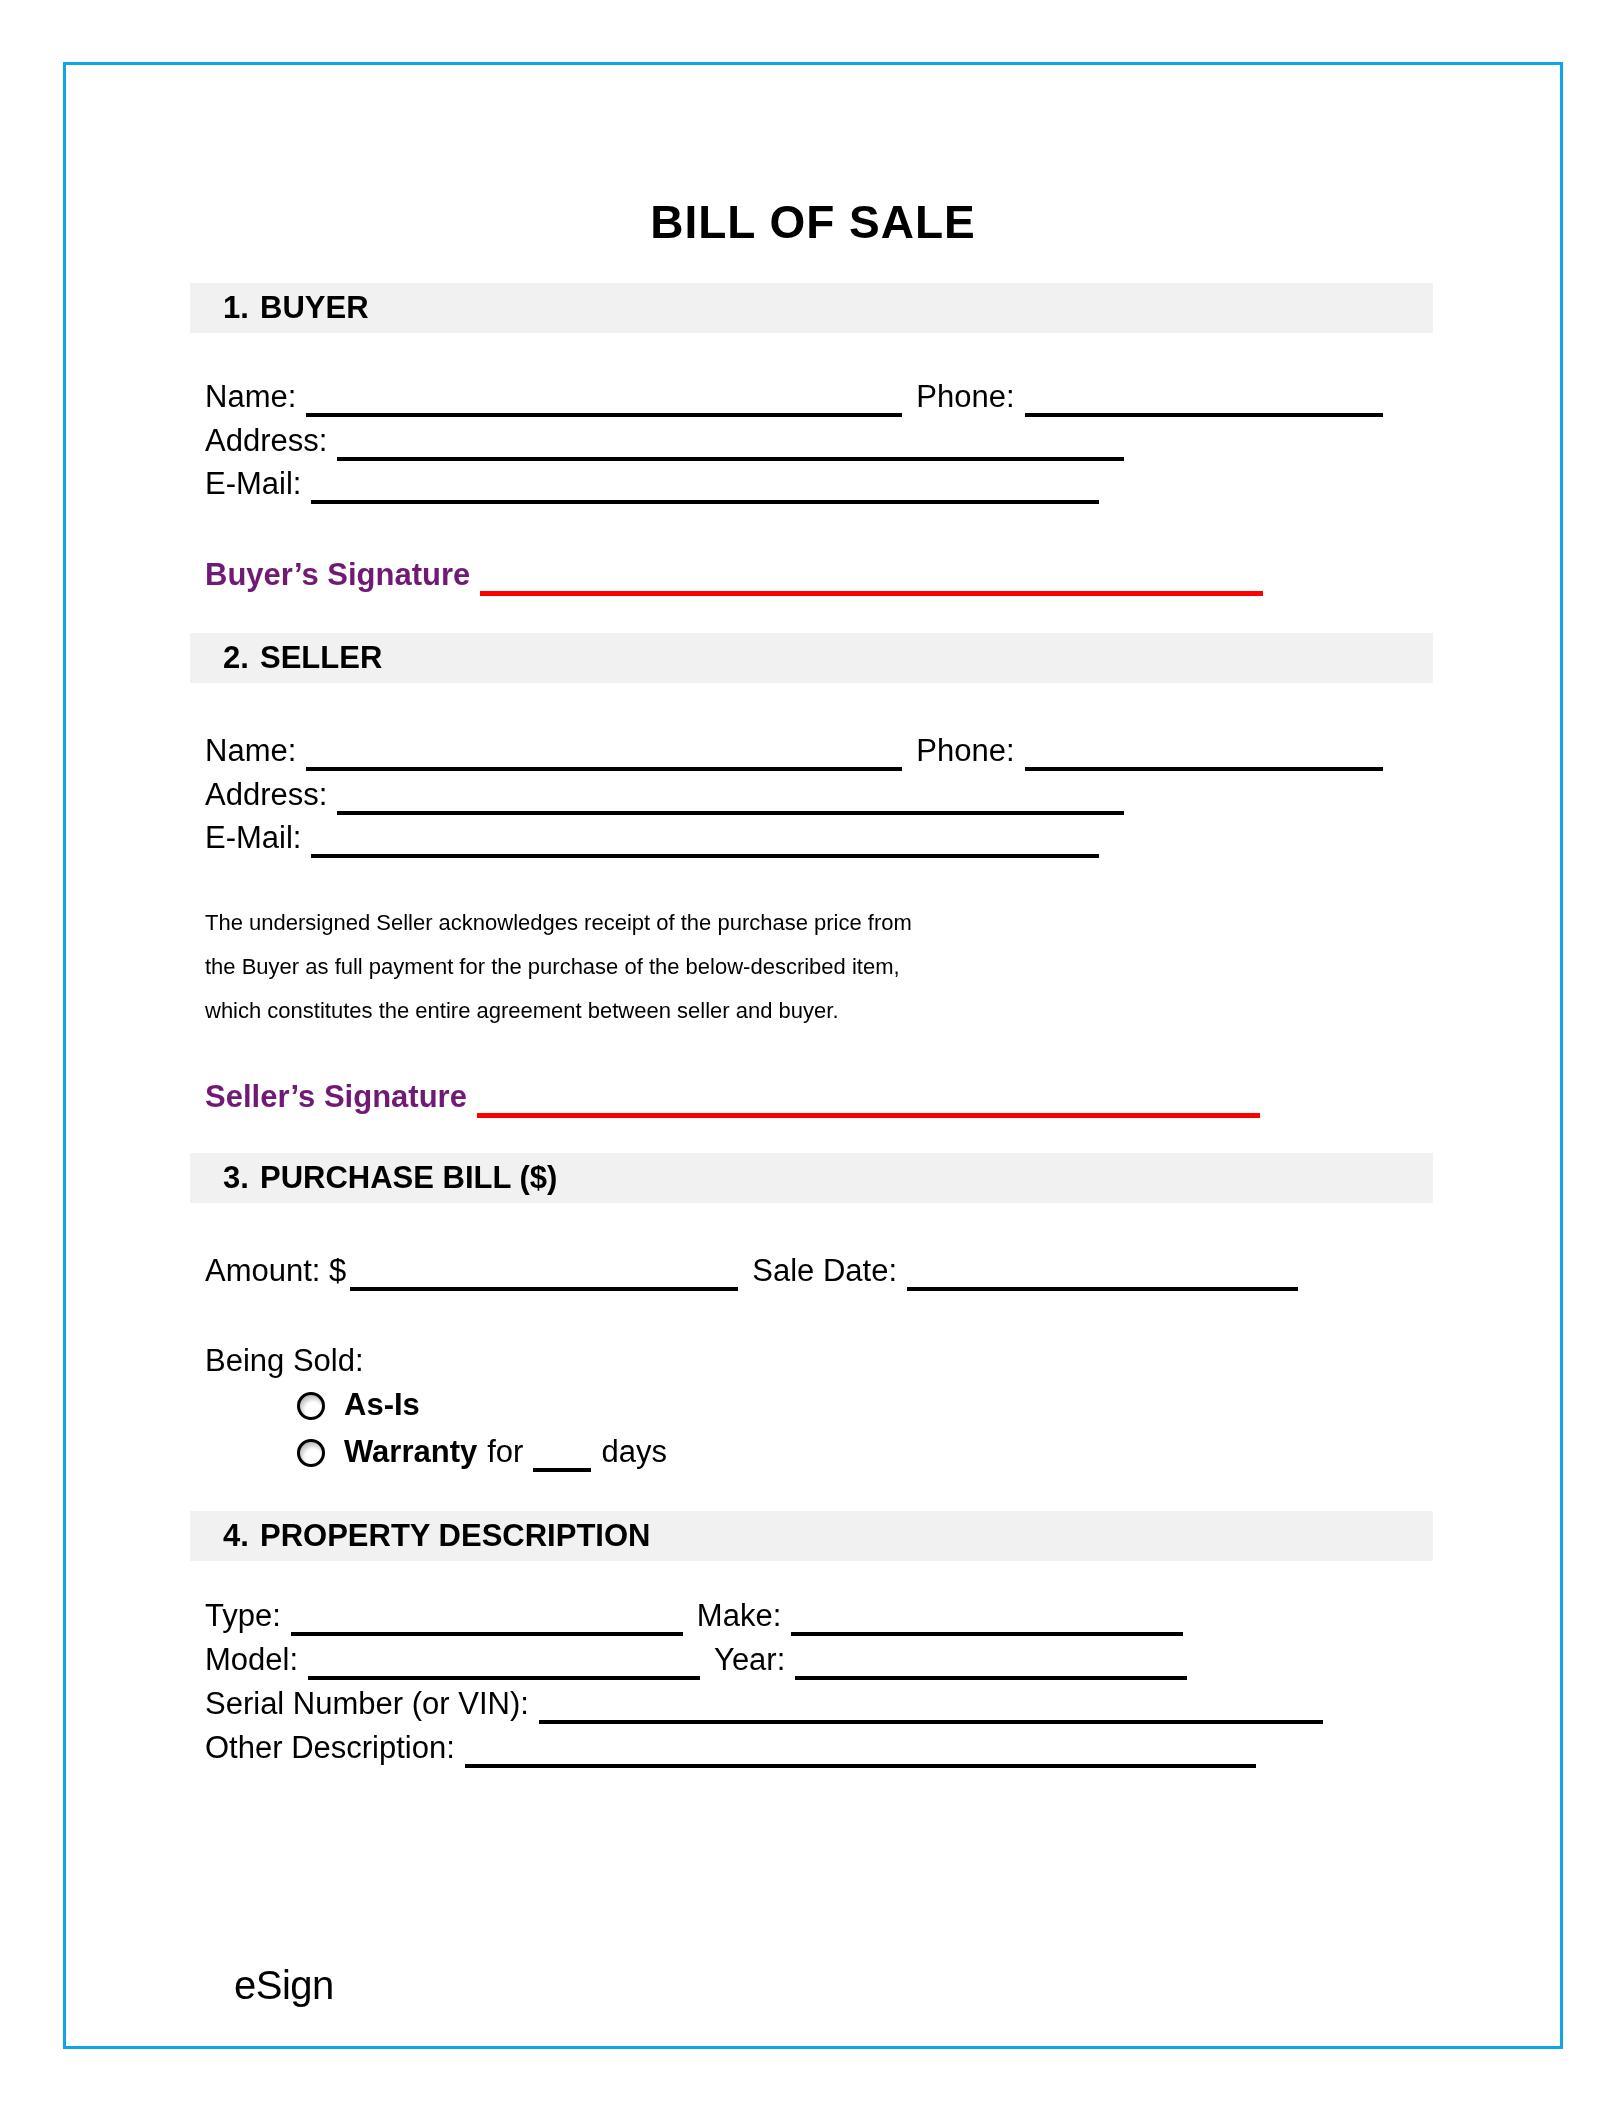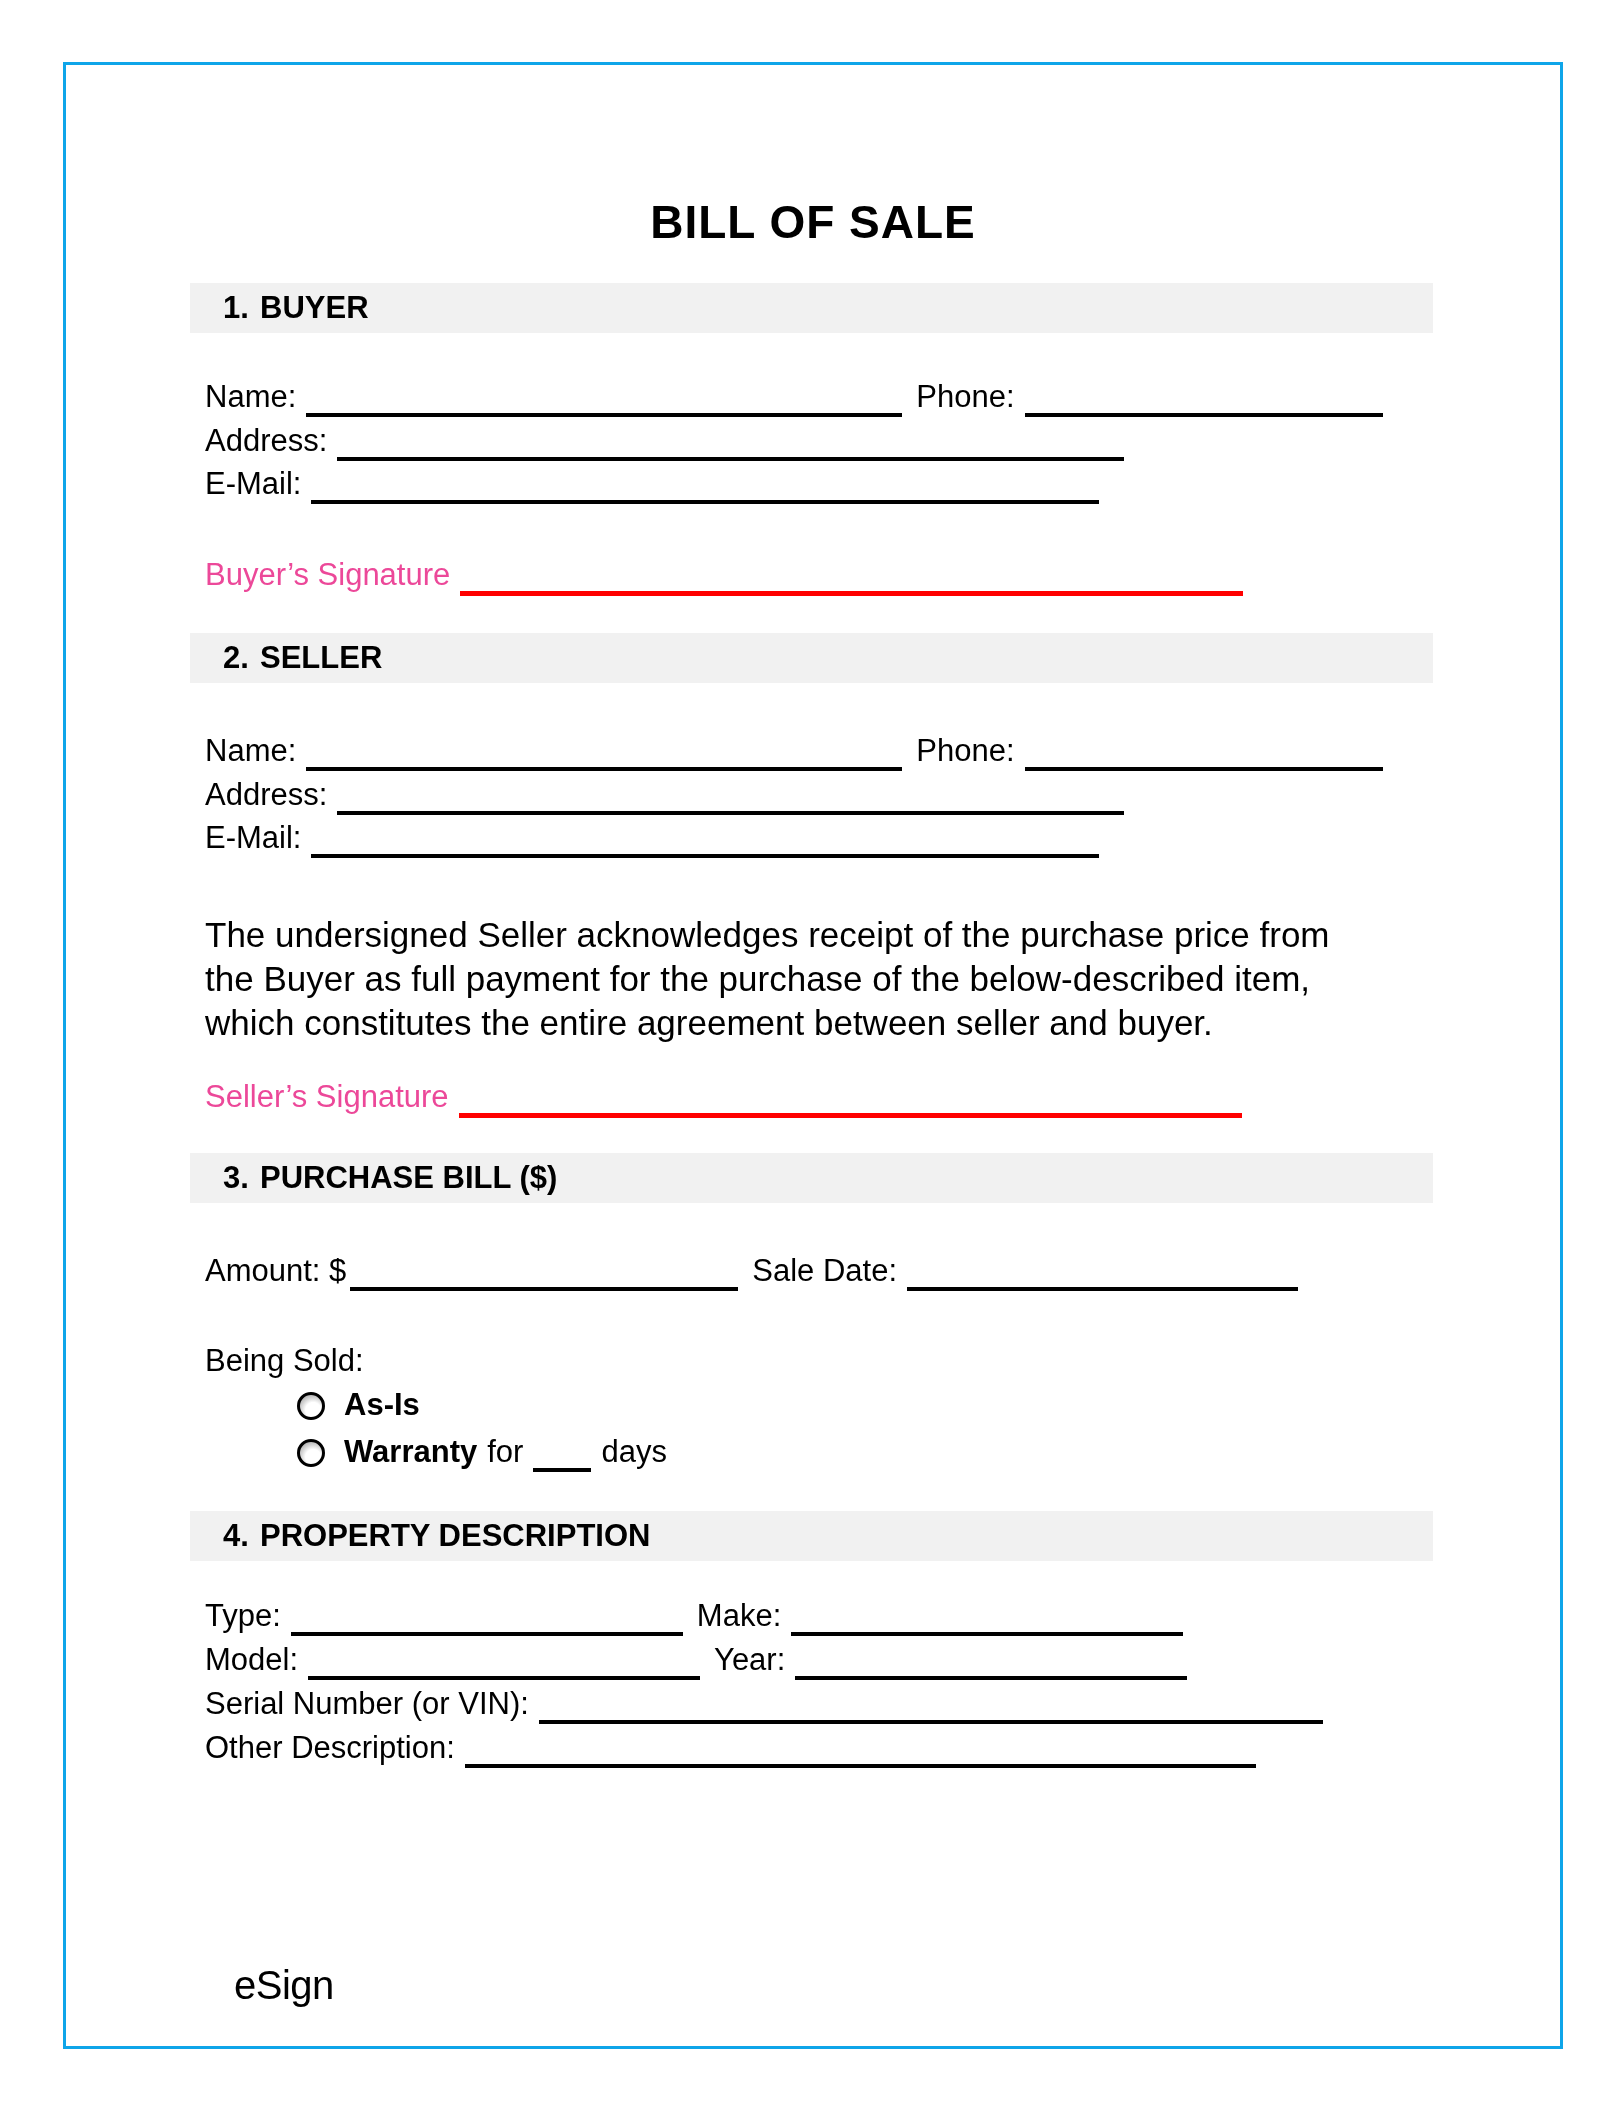--- a/index.html
+++ b/index.html
@@ -33,26 +33,26 @@
   .row {
     position:absolute; left:139px;
     font-size:31px; line-height:40px; white-space:nowrap;
   }
   .indent { left:231px; }
   .bl {
     display:inline-block; height:4px; background:#000000;
     vertical-align:-10px; margin-left:10px;
   }
   .bl.redline { background:#ff0000; height:5px; vertical-align:-11px; }
-  .red { color:#ec4899; }
+  .red { color:#701a75;font-weight:bold; }
   .ml { margin-left:14px;text-align:right; }
   .mls { margin-left:10px; }
   .para-line {
     position:absolute; left:139px; width:1260px;
-    font-size:35px; line-height:44px; white-space:nowrap;margin-top:12px;
+    font-size:22px; line-height:44px; white-space:nowrap;
   }
   .radio {
     display:inline-block; width:28px; height:28px;
     border-radius:50%; box-sizing:border-box;
     border:3px solid #000000;
     background:radial-gradient(circle at 60% 68%, #ffffff 0 38%, #d9d9d9 58%, #8f8f8f 100%);
     vertical-align:-5px;
   }
   .boldlbl { font-weight:bold; margin-left:19px; }
   .esign {

